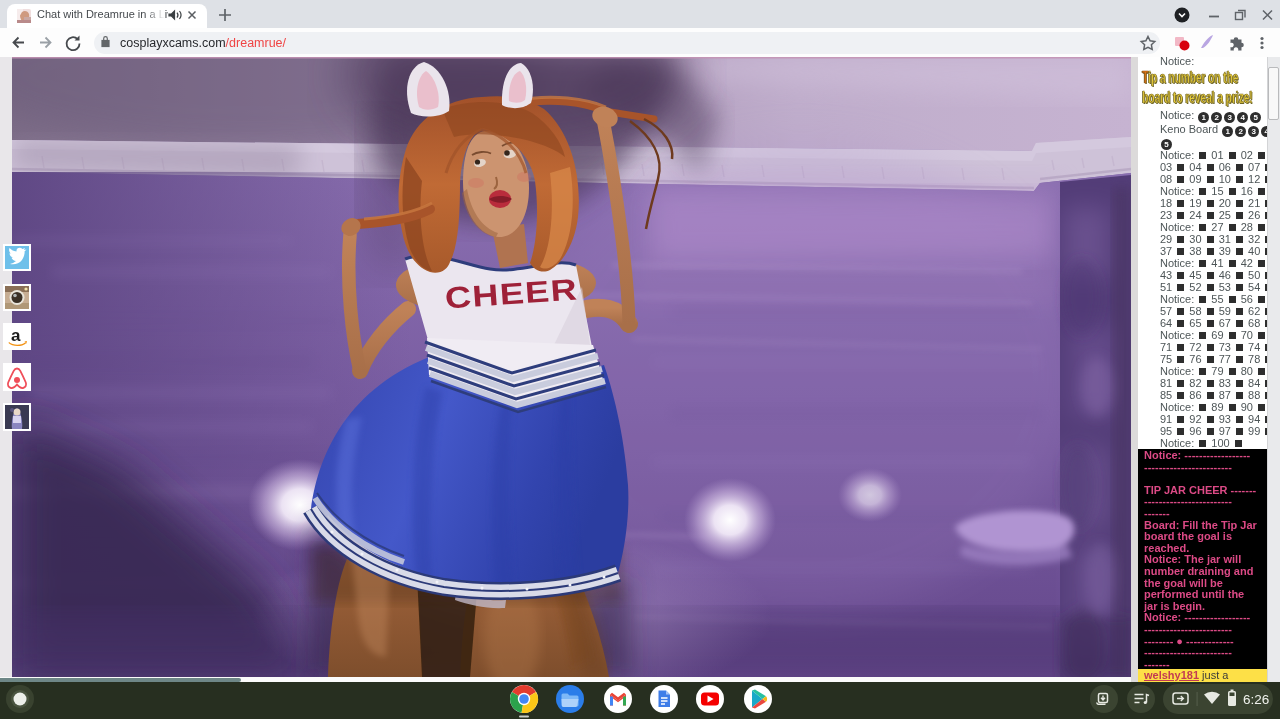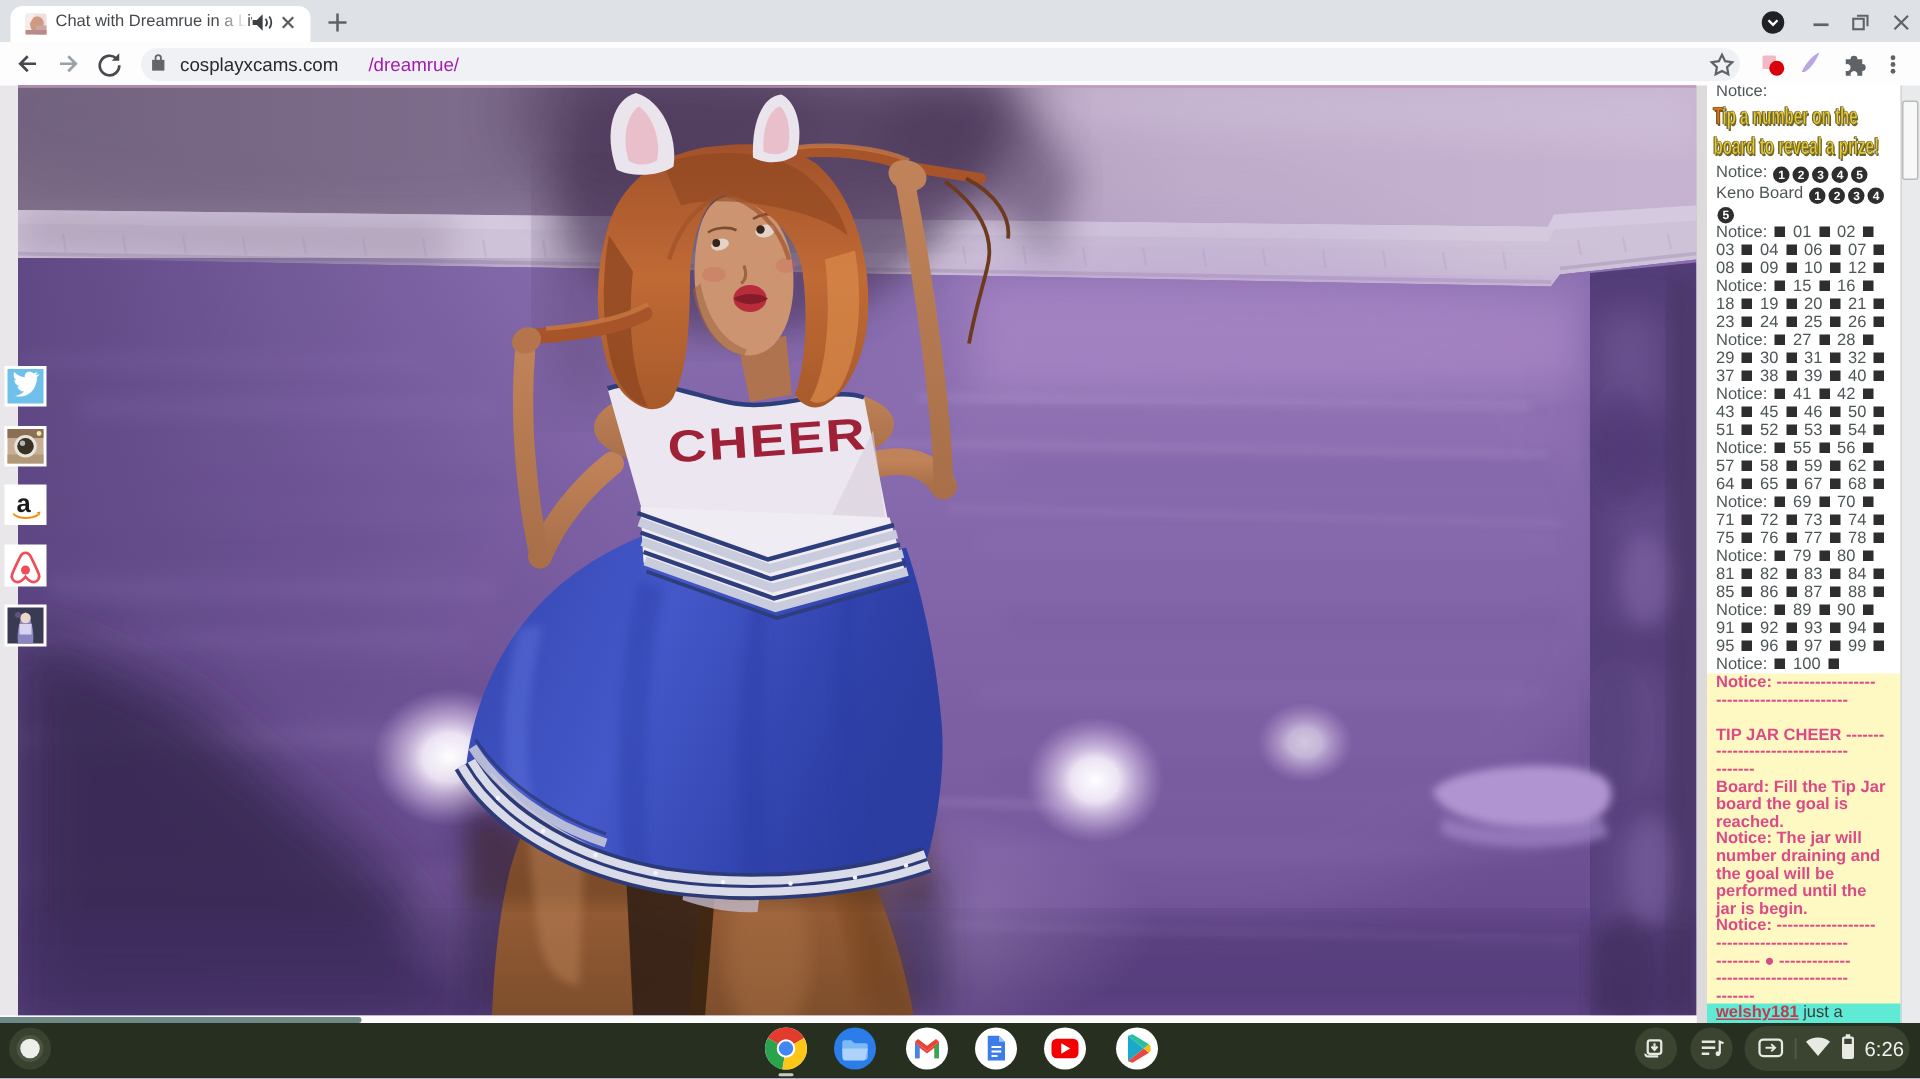--- a/index.html
+++ b/index.html
@@ -7,34 +7,34 @@
   .abs { position:absolute; }
   #stage { position:relative; width:1280px; height:719px; background:#fff; overflow:hidden; }
   
   #tabbar { left:0; top:0; width:1280px; height:28px; background:#dee1e6; }
   #tab { left:7px; top:4px; width:200px; height:24px; background:#fff; border-radius:8px 8px 0 0; }
   #tabtitle { left:37px; top:8px; width:131px; height:14px; font-size:11px; color:#45494d; white-space:nowrap; overflow:hidden; }
   #tabfade { left:145px; top:8px; width:20px; height:14px; background:linear-gradient(90deg,rgba(255,255,255,0),#fff); }
   #toolbar { left:0; top:28px; width:1280px; height:29px; background:#fdfdfd; }
   #omnibox { left:94px; top:31.5px; width:1066px; height:22px; background:#eff1f4; border-radius:11px; }
   #url { left:120px; top:35.5px; font-size:12.5px; color:#27292d; }
-  #url span { color:#a21caf;margin-left:20px; }
+  #url span { color:#ef4444; }
   
   #leftstrip { left:0; top:57px; width:12px; height:620px; background:#e9e7ea; }
   #videowrap { left:12px; top:57px; width:1119px; height:620px; background:#7a5fa2; }
   #gapstrip { left:1131px; top:57px; width:7px; height:625px; background:#dcdada; }
   
   #chat { left:1138px; top:57px; width:129px; height:625px; background:#fff; overflow:hidden; }
   #chatscroll { left:1267px; top:57px; width:13px; height:625px; background:#e9eaec; border-left:1px solid #d3d4d6; }
   #chatthumb { left:1268px; top:67px; width:11px; height:53px; background:#f8f8f8; border:1px solid #b9babc; border-radius:2px; }
-  .cl { position:relative; height:12px; font-size:11px; line-height:12px; color:#4d5557; white-space:nowrap; padding-left:6px; }
+  .cl { position:relative; height:12px; font-size:11px; line-height:12px; color:#4d5557; white-space:nowrap; padding-left:22px; }
   .pkl { position:relative; height:11.6px; font-size:11px; line-height:11.6px; font-weight:bold; color:#dc4a86; white-space:nowrap; padding-left:6px; }
   i.sq { display:inline-block; width:7px; height:7px; background:#2e2e2e; margin:0 2px; }
   i.cn { display:inline-block; width:11px; height:11px; border-radius:50%; background:#2e2e2e; color:#fff; font-size:8px; font-weight:bold; line-height:11px; text-align:center; font-style:normal; margin:0 1px; vertical-align:-1px; }
-  #welshy { left:1138px; top:669px; width:129px; height:13px; background:#5eead4; font-size:11px; line-height:13px; padding-left:6px; white-space:nowrap; }
+  #welshy { left:1138px; top:669px; width:129px; height:13px; background:#fde047; font-size:11px; line-height:13px; padding-left:6px; white-space:nowrap; }
   #welshy b { color:#c23b52; text-decoration:underline; }
   
   #hscroll { left:0; top:677px; width:1131px; height:5px; background:#fbfbfb; }
   #hthumb { left:0; top:677.5px; width:241px; height:4px; background:#6e8787; border-radius:0 2px 2px 0; }
   #shelf { left:0; top:682px; width:1280px; height:37px; background:#272f20; }
   .ttl-fancy { position:relative; height:20px; font-size:14px; line-height:20px; font-weight:bold; color:#e4ca3a; -webkit-text-stroke:0.4px #7a6a28; text-shadow:1px 1px 0 #6b6428, -1px 0 0 #6b6428; padding-left:6px; white-space:nowrap; letter-spacing:0px; transform:scale(0.72,1.15); transform-origin:0 50%; }
 </style>
 </head>
 <body>
 <div id="stage">
@@ -409,21 +409,21 @@
     <div class="cl">Notice: <i class="sq"></i> 69 <i class="sq"></i> 70 <i class="sq"></i></div>
     <div class="cl">71 <i class="sq"></i> 72 <i class="sq"></i> 73 <i class="sq"></i> 74 <i class="sq"></i></div>
     <div class="cl">75 <i class="sq"></i> 76 <i class="sq"></i> 77 <i class="sq"></i> 78 <i class="sq"></i></div>
     <div class="cl">Notice: <i class="sq"></i> 79 <i class="sq"></i> 80 <i class="sq"></i></div>
     <div class="cl">81 <i class="sq"></i> 82 <i class="sq"></i> 83 <i class="sq"></i> 84 <i class="sq"></i></div>
     <div class="cl">85 <i class="sq"></i> 86 <i class="sq"></i> 87 <i class="sq"></i> 88 <i class="sq"></i></div>
     <div class="cl">Notice: <i class="sq"></i> 89 <i class="sq"></i> 90 <i class="sq"></i></div>
     <div class="cl">91 <i class="sq"></i> 92 <i class="sq"></i> 93 <i class="sq"></i> 94 <i class="sq"></i></div>
     <div class="cl">95 <i class="sq"></i> 96 <i class="sq"></i> 97 <i class="sq"></i> 99 <i class="sq"></i></div>
     <div class="cl">Notice: <i class="sq"></i> 100 <i class="sq"></i></div>
-    <div style="background:#fef9c3;padding-top:1px">
+    <div style="background:#000000;padding-top:1px">
       <div class="pkl">Notice: ------------------</div>
       <div class="pkl">------------------------</div>
       <div class="pkl">&nbsp;</div>
       <div class="pkl">TIP JAR CHEER -------</div>
       <div class="pkl">------------------------</div>
       <div class="pkl">-------</div>
       <div class="pkl">Board: Fill the Tip Jar</div>
       <div class="pkl">board the goal is</div>
       <div class="pkl">reached.</div>
       <div class="pkl">Notice: The jar will</div>

